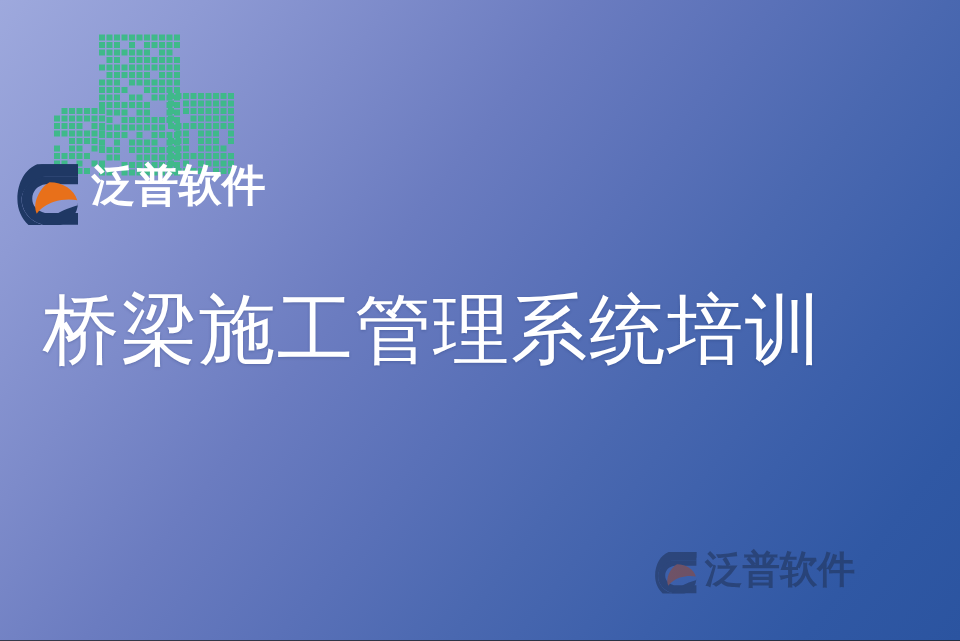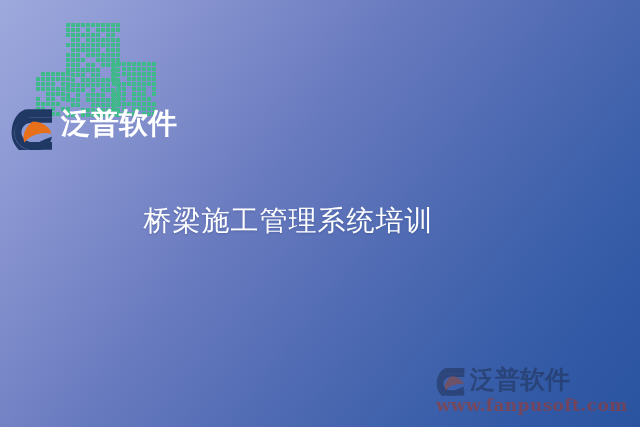--- a/index.html
+++ b/index.html
@@ -80,21 +80,21 @@
   }
 
   
   #headline {
     position: absolute;
     left: 0;
     top: 196px;
     width: 577px;
     text-align: center;
     font-family: "DejaVu Serif", "Liberation Serif", serif;
-    font-size: 28px;
+    font-size: 51px;
     font-weight: 400;
     line-height: 50px;
     color: #ffffff;
     letter-spacing: 1px;
     text-shadow: 0 1px 2px rgba(20,40,90,0.25);
   }
   #headline .ln { display: block; white-space: nowrap; }
 
   
   #watermark {
@@ -484,16 +484,15 @@
       <path d="M13.8 1.5 L41 1.5 L41 9.6 L19 9.6 C10 11.2 3.4 18.2 3.4 25.2
                C3.4 33.2 9.8 40.4 18.4 42 L8 42 C3.4 37.6 0.6 31.6 0.6 24.8
                C0.6 13.4 6 4.6 13.8 1.5 Z" fill="#22365E"></path>
       <path d="M22 13.5 C31 13.5 38.5 18.5 40.5 25.5 C36 24.5 30 24.8 25 26.5
                C20 28.2 16 31 13.5 34.5 C12 31.2 12.2 27 14 23
                C15.8 18.8 18.6 15.4 22 13.5 Z" fill="#8E4A3E"></path>
       <path d="M41 26.8 C41 34.2 36 40.4 29 42 L17 42 C21 38 27 34 33.5 31.4
                C36 30.4 38.6 29.4 41 28.8 Z" fill="#22365E"></path>
     </svg>
     <div id="wm-cn">泛普软件</div>
-    <div id="wm-url">www.fanpusoft.com</div>
   </div>
 
 </div>
 
 </body></html>

